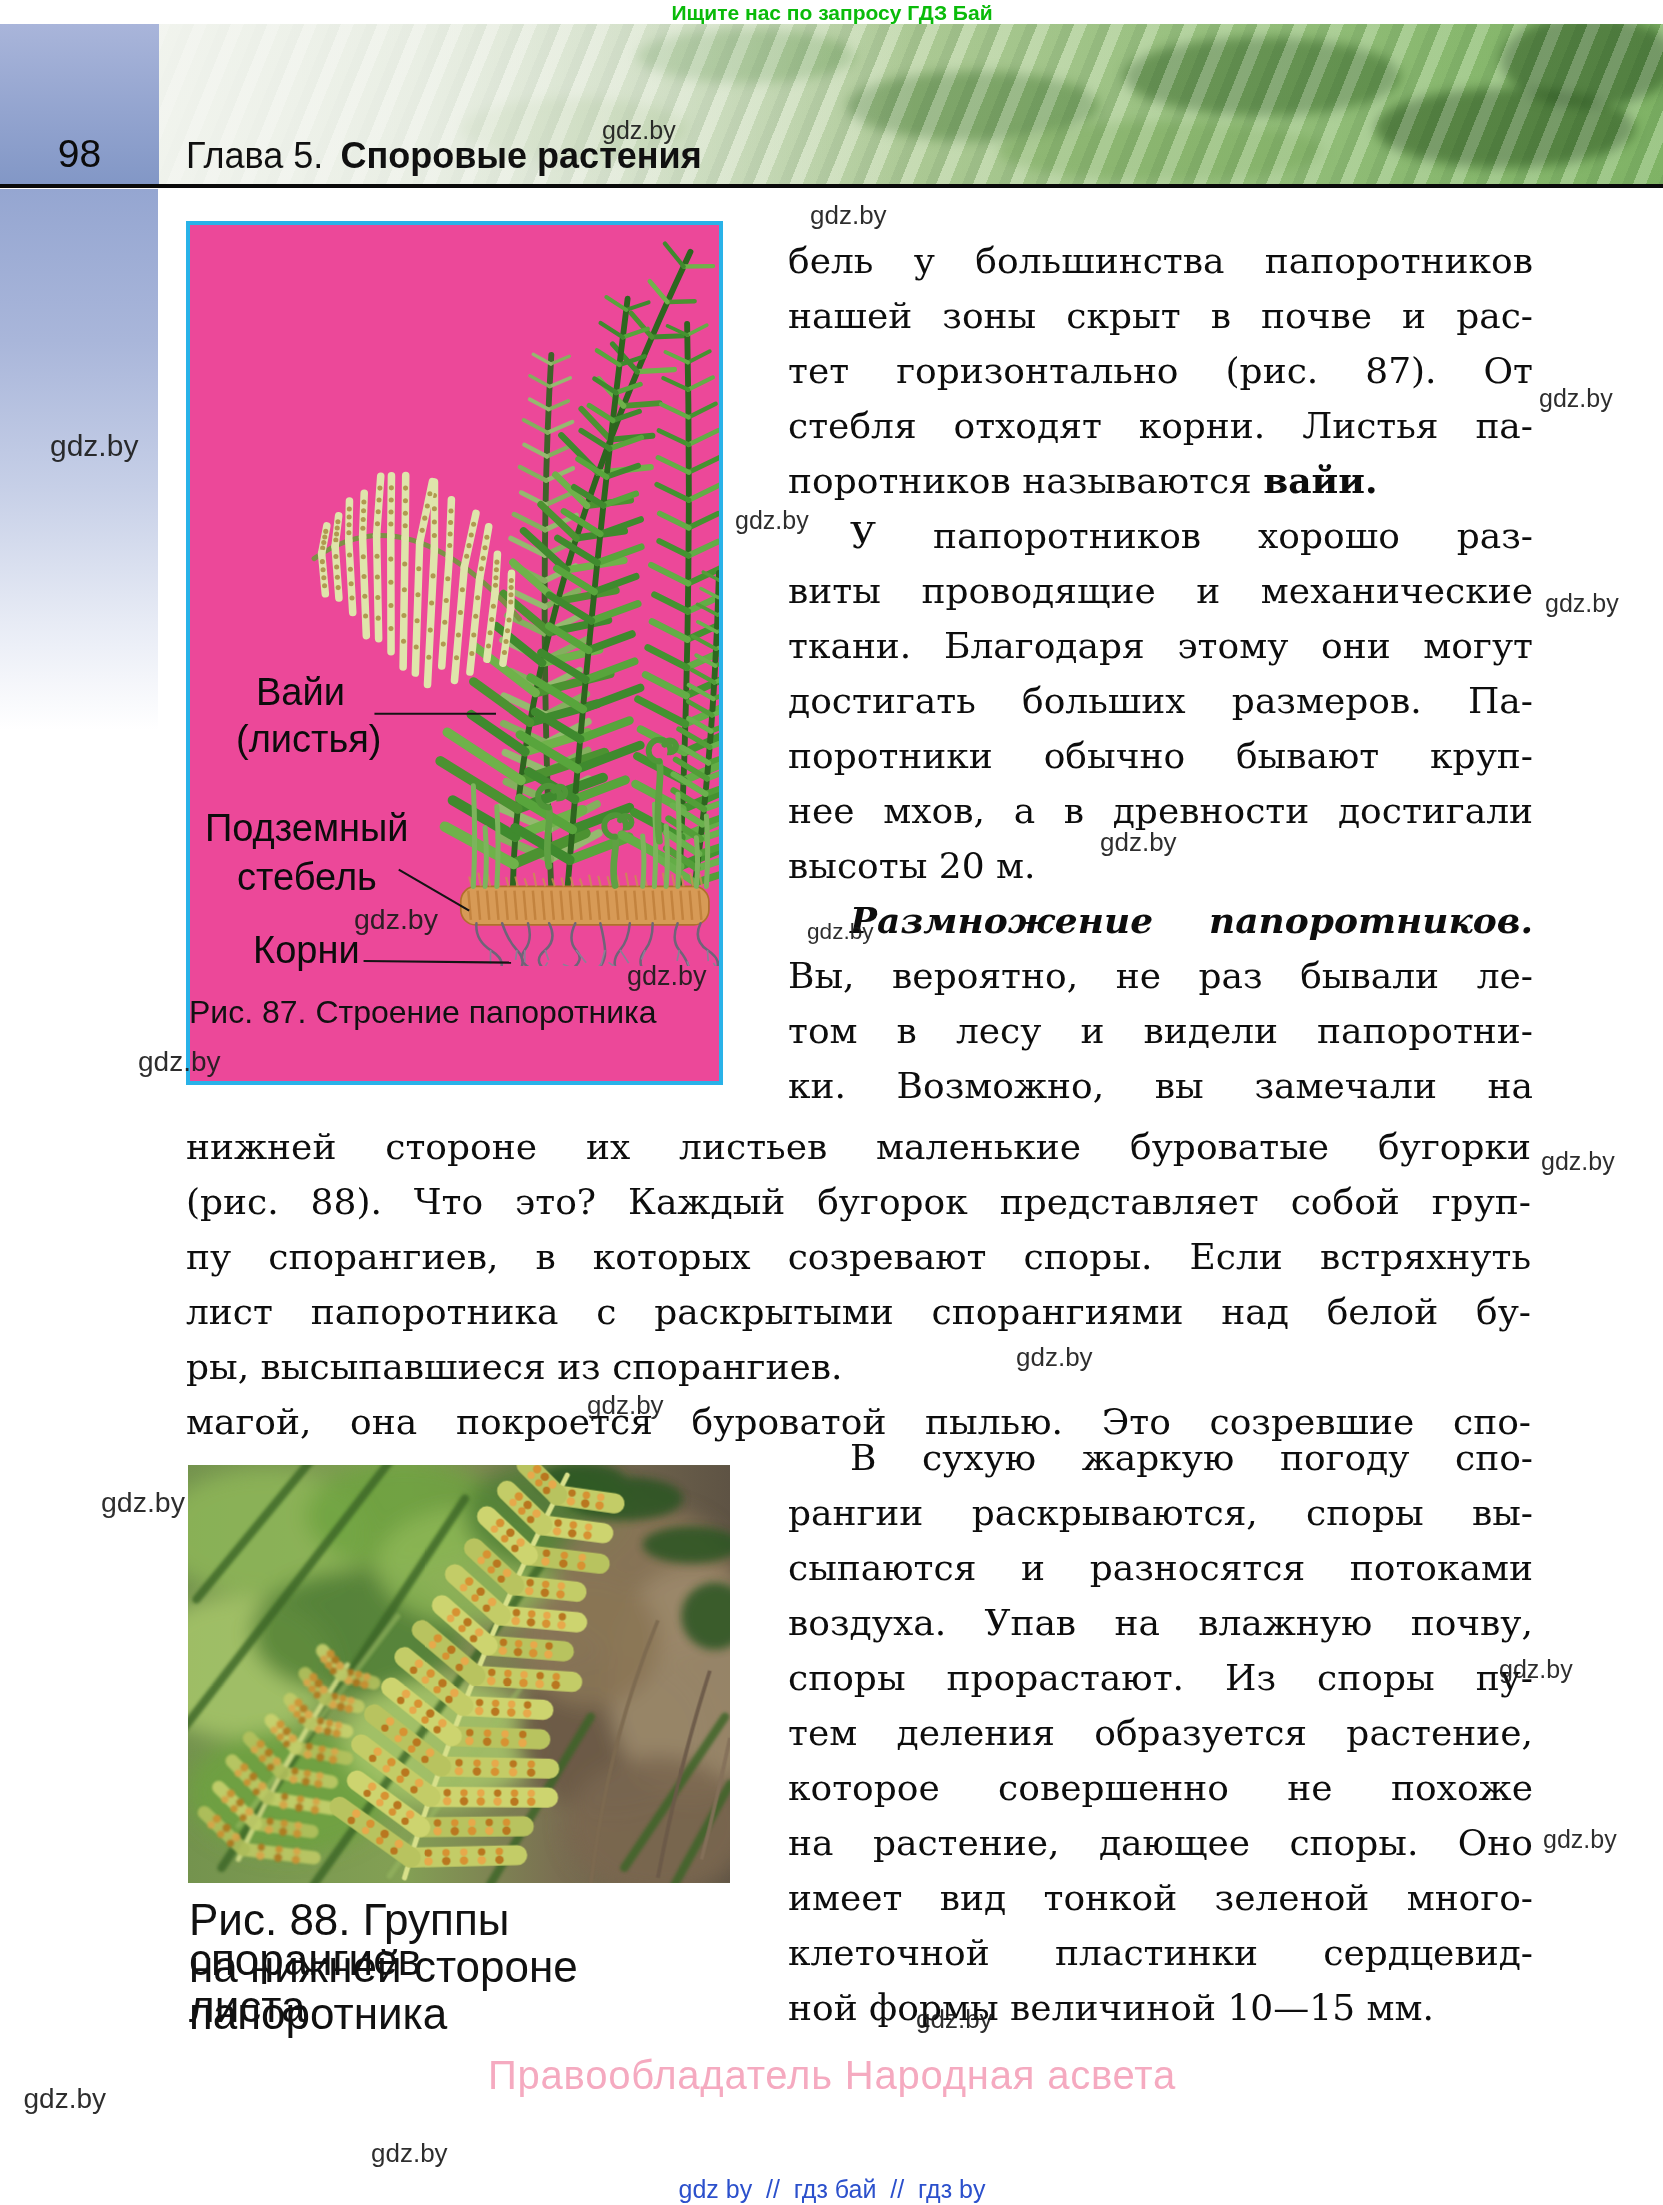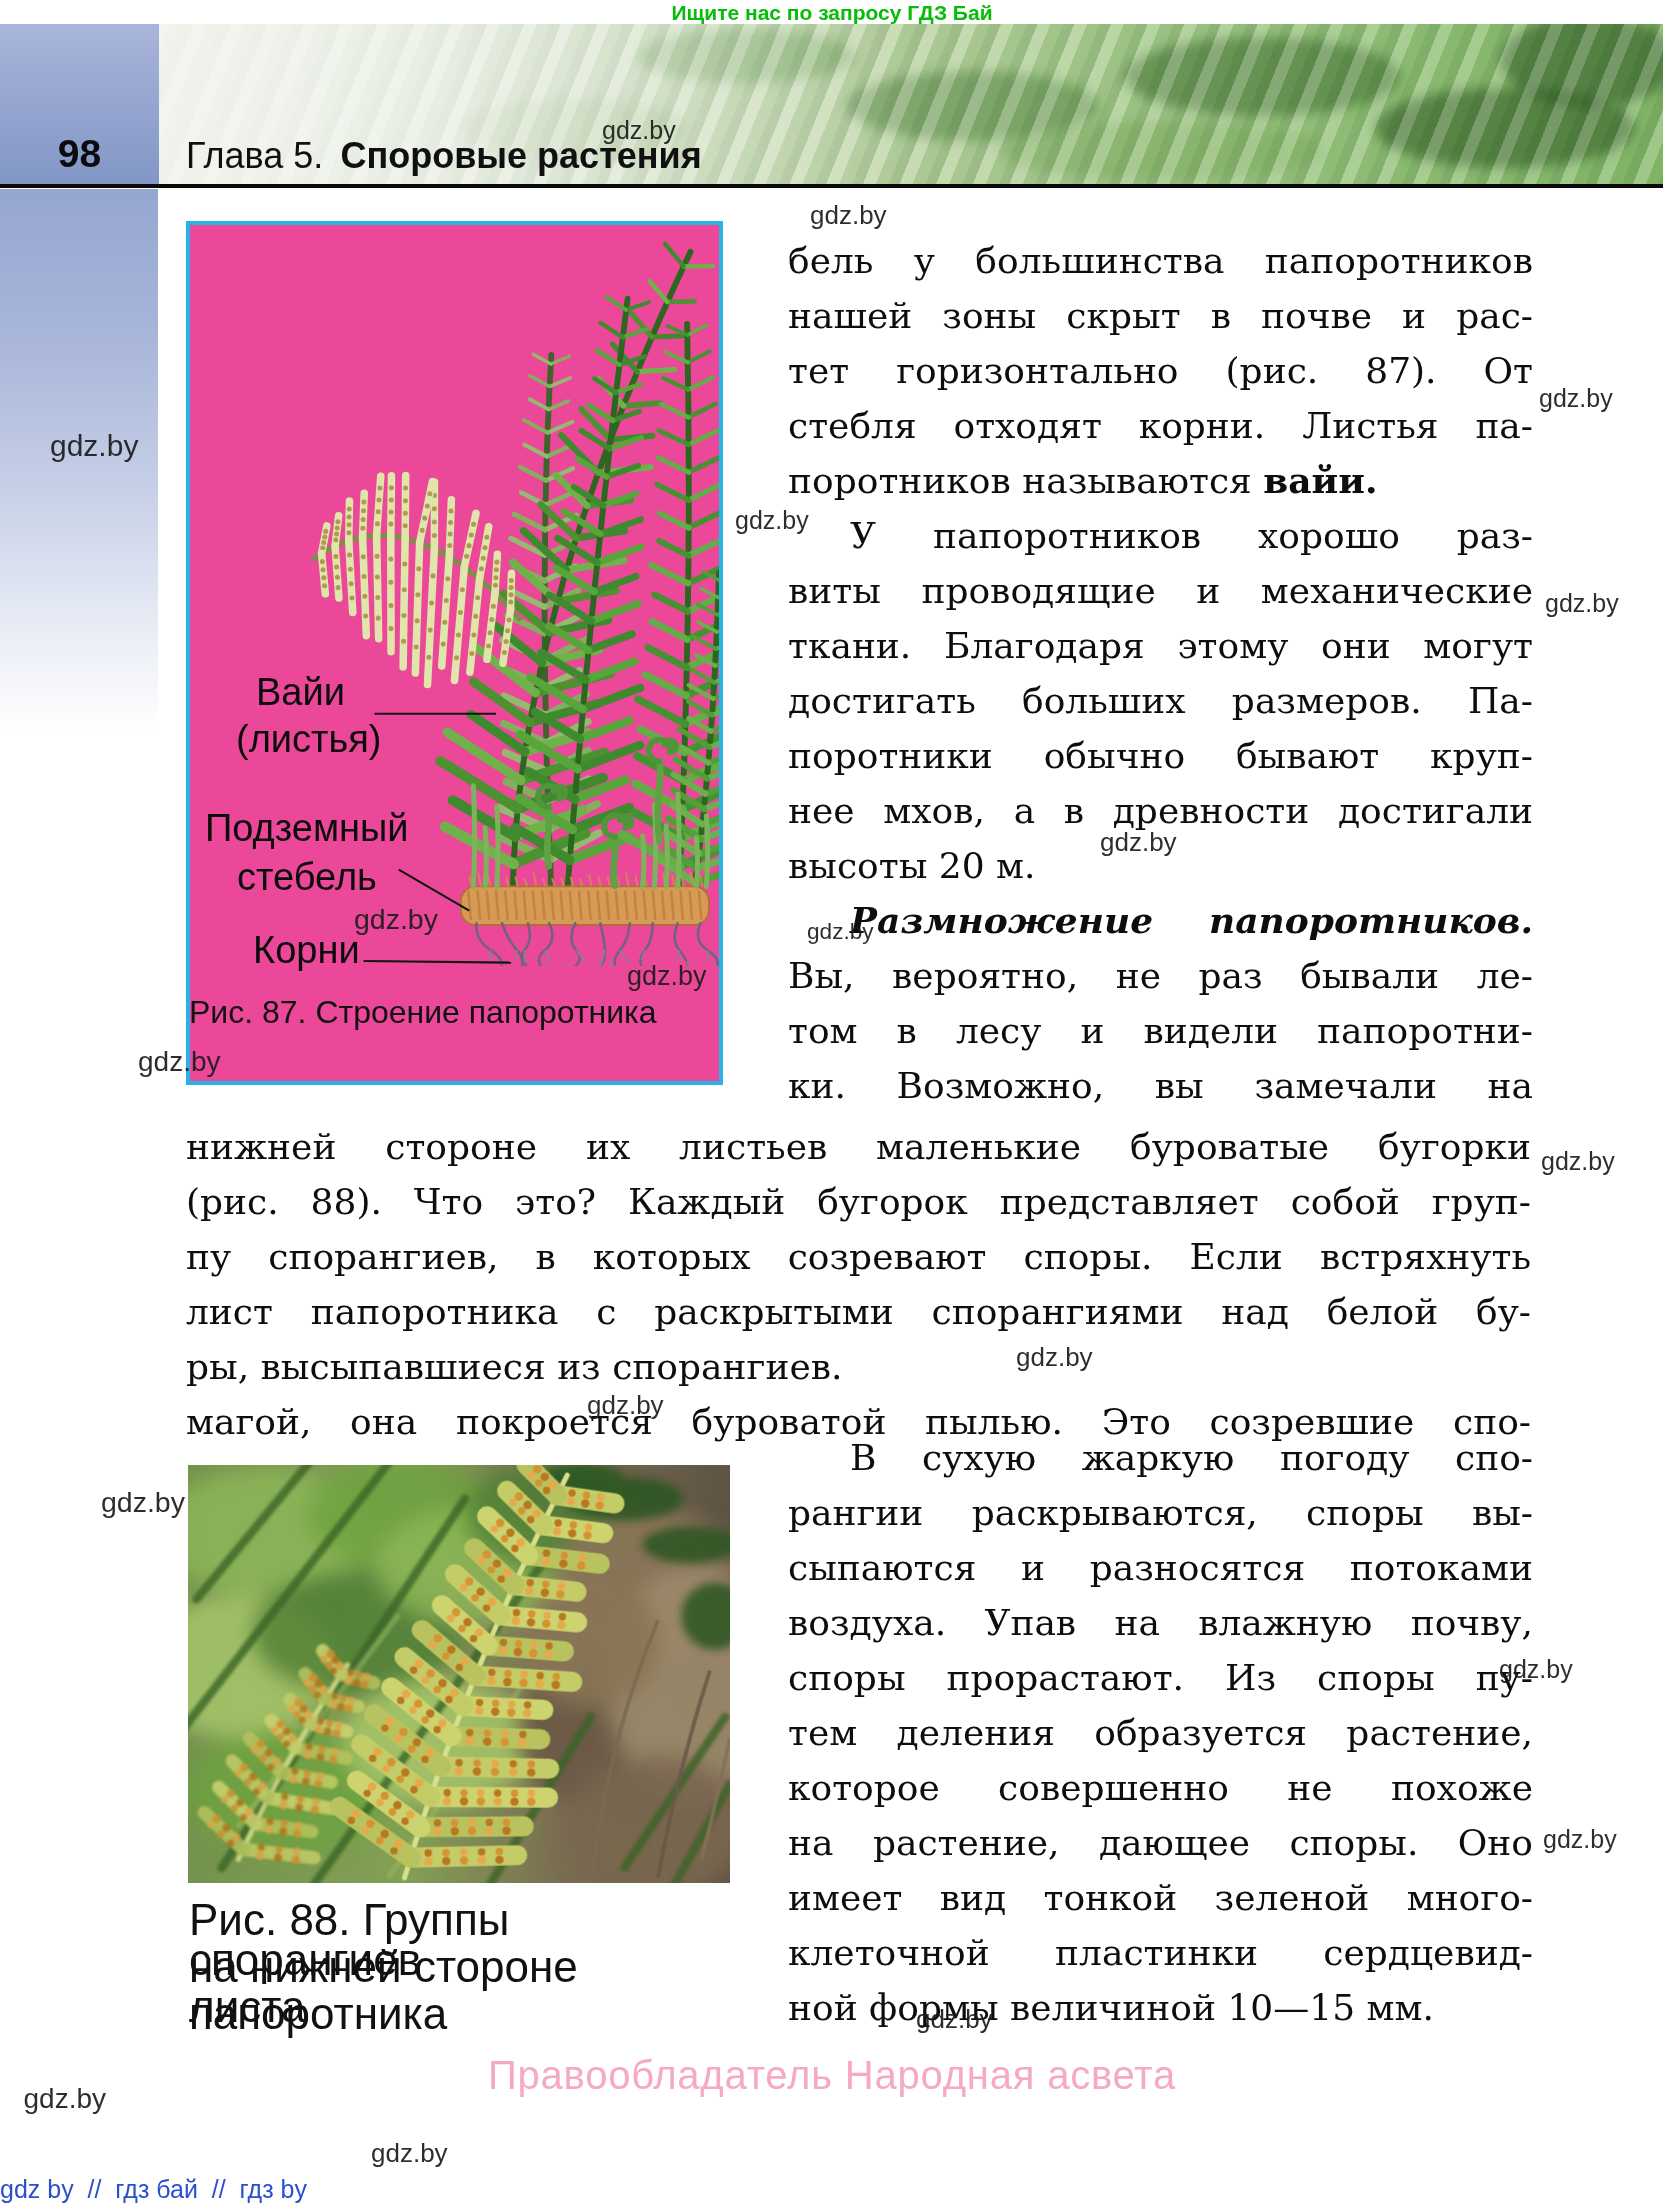--- a/index.html
+++ b/index.html
@@ -15,21 +15,21 @@
   #band{left:0;top:23.5px;width:1664px;height:161px;overflow:hidden;
     background:linear-gradient(90deg,#f5f7f2 0%,#e9eee3 18%,#d4e1c7 36%,#bad3a3 55%,#a3c98a 72%,#90bf76 88%,#86b96c 100%)}
   .blob{position:absolute;border-radius:50%;filter:blur(5.9px)}
   #streaks{position:absolute;left:0;top:0;width:100%;height:100%;
     background:repeating-linear-gradient(112deg,rgba(55,105,42,.20) 0 10px,rgba(242,248,236,.22) 10px 22px,rgba(92,145,66,.16) 22px 34px)}
   #streakfade{position:absolute;left:0;top:0;width:100%;height:100%;
     background:linear-gradient(90deg,#f3f5f0 0%,rgba(243,245,240,.75) 25%,rgba(243,245,240,0) 55%)}
   #bluehead{position:absolute;left:0;top:0;width:159px;height:161px;
     background:linear-gradient(180deg,#a9b5da 0%,#93a4cf 55%,#8297c6 100%)}
   #pagenum{position:absolute;left:0;top:109px;width:159px;text-align:center;
-    font-size:39px;line-height:42px;font-weight:bold;color:#0b0b0b}
+    font-size:39px;line-height:42px;font-weight:normal;color:#0b0b0b}
   #chtitle{position:absolute;left:186px;top:111px;font-size:36px;line-height:42px;color:#101010;white-space:nowrap}
   #chtitle .bold{font-weight:bold}
 
   #hrule{left:0;top:184px;width:1664px;height:4.2px;background:#0a0a0a}
 
   
   #leftcol{left:0;top:189px;width:158px;height:541px;
     background:linear-gradient(180deg,#95a6d1 0%,#a9b6da 28%,#c6cfe7 55%,#e7ebf5 80%,#ffffff 100%)}
 
   
@@ -50,21 +50,21 @@
   .jl{text-align:justify;text-align-last:justify}
   .ll{text-align:center;text-align-last:left}
 
   
   #photo88{left:188px;top:1465px;width:542px;height:418px;overflow:hidden;background:#6d8a4d}
   #caption88{left:189px;top:1900px;width:503px;font-size:44px;color:#111}
   #caption88 div{height:47px;line-height:40px}
 
   
   #pink{left:0;top:2053px;width:1664px;text-align:center;font-size:40px;color:#f5aac0;letter-spacing:0.8px}
-  #links{left:0;top:2175px;width:1664px;text-align:left;font-size:25px;color:#2b50cc;white-space:pre}
+  #links{left:0;top:2175px;width:1664px;text-align:center;font-size:25px;color:#2b50cc;white-space:pre}
 
   .wm{position:absolute;color:#1c1c1c;opacity:.92;font-family:Liberation Sans, sans-serif;white-space:nowrap}
 </style>
 </head>
 <body>
 
 <div class="abs" id="banner">
   <span>Ищите нас по запросу ГДЗ Бай</span>
 </div>
 

